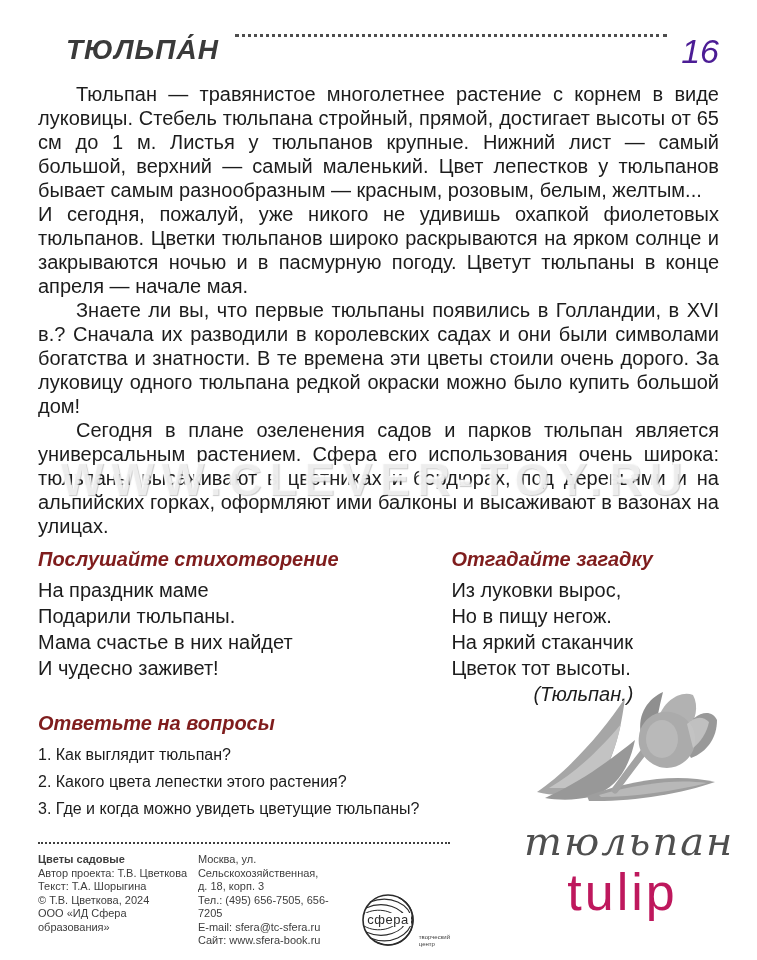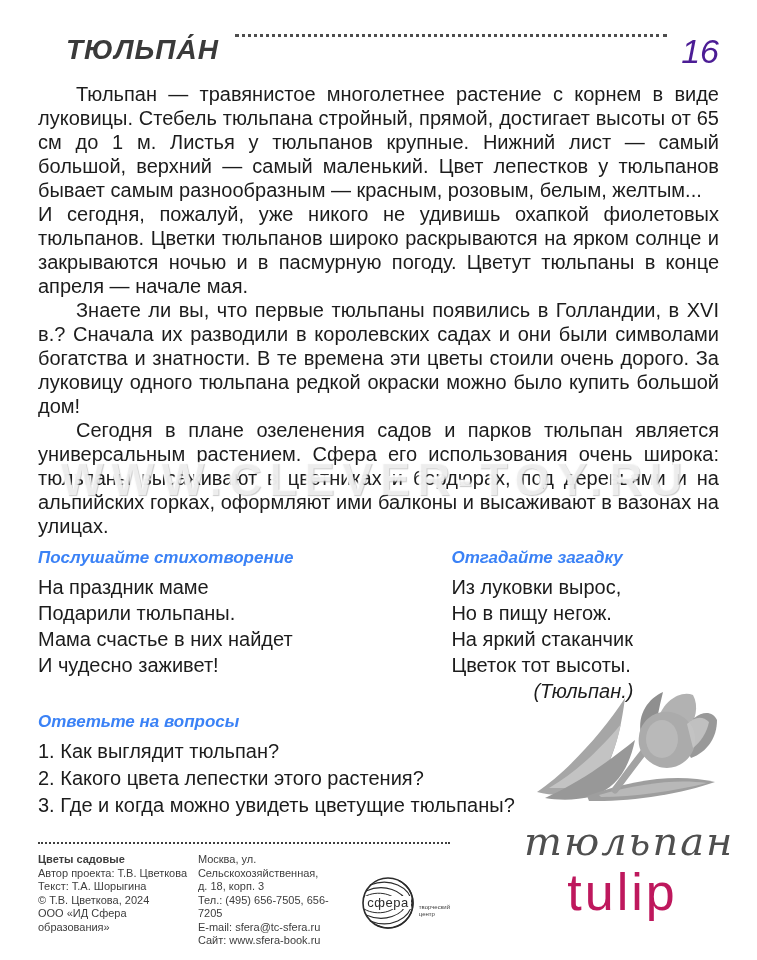--- a/index.html
+++ b/index.html
@@ -31,47 +31,47 @@
                font-size:46px; font-weight:bold; letter-spacing:7px;
                color:rgba(255,255,255,0.65);
                text-shadow:1px 1px 1px rgba(110,110,110,0.35),
                            -1px -1px 1px rgba(255,255,255,0.9);
                pointer-events:none; white-space:nowrap; }
 
   
   .columns { position:absolute; left:38px; top:548px; width:681px; display:flex; }
   .col-left { width:400px; }
   .col-right { width:270px; margin-left:17px; }
-  .sec-heading { font-size:17px; font-weight:bold; font-style:italic;
-                 color:#3b82f6; margin-bottom:6px; white-space:nowrap; }
+  .sec-heading { font-size:20px; font-weight:bold; font-style:italic;
+                 color:#7f1d1d; margin-bottom:6px; white-space:nowrap; }
   .verse-line { font-size:20px; line-height:26px; white-space:nowrap; }
   .riddle-answer { font-size:20px; line-height:26px; font-style:italic;
                    padding-left:82px; }
 
   
   .questions { position:absolute; left:38px; top:712px; width:540px; }
-  .question-item { font-size:20px; line-height:27px; white-space:nowrap; }
+  .question-item { font-size:16px; line-height:27px; white-space:nowrap; }
 
   
   .figure { position:absolute; right:28px; top:690px; width:205px; text-align:center; }
   .caption-ru { font-family:"DejaVu Serif", serif; font-style:italic;
                 font-size:40px; color:#4f4f4f; letter-spacing:2px;
                 margin-top:-4px; white-space:nowrap; }
   .caption-en { font-size:52px; color:#be185d; letter-spacing:3px;
                 padding-right:8px; margin-top:-2px; }
 
   
   .footer { position:absolute; left:38px; top:842px; width:412px; }
   .footer-divider { border-top:2px dotted #3f3f3f; height:0; }
   .footer-cols { display:flex; margin-top:9px; font-size:11px;
                  line-height:13.5px; color:#3d3d3d; }
   .f-col1 { width:158px; }
   .f-col2 { width:158px; margin-left:6px; }
   .f-series { font-weight:bold; }
-  .f-logo { margin-left:8px; display:flex; align-items:center; padding-top:6px; }
+  .f-logo { margin-left:8px; display:flex; align-items:flex-end; padding-top:6px; }
   .logo-caption { font-size:6px; line-height:7px; color:#3d3d3d;
                   margin-left:3px; margin-top:16px; white-space:pre-line; }
 </style>
 </head>
 <body>
 
 <div class="page">
 
   <div class="header">
     <div class="page-title">ТЮЛЬПА́Н</div>

